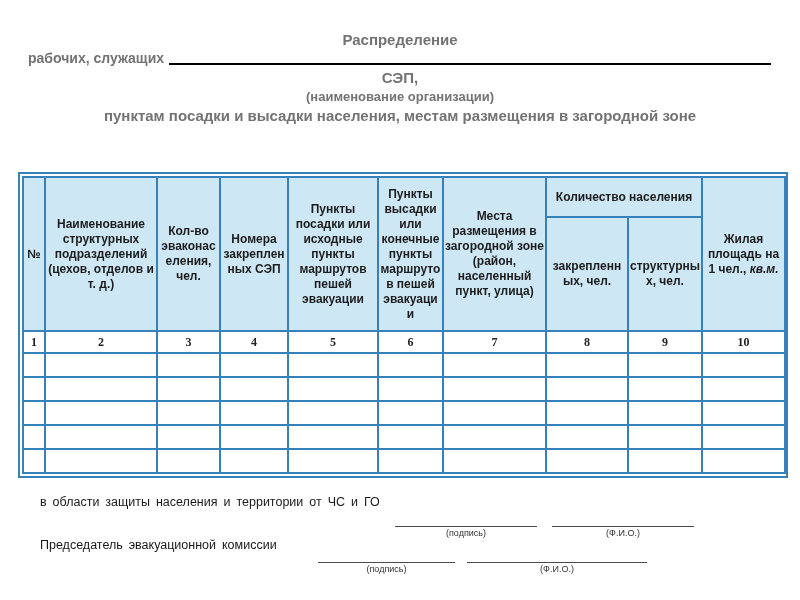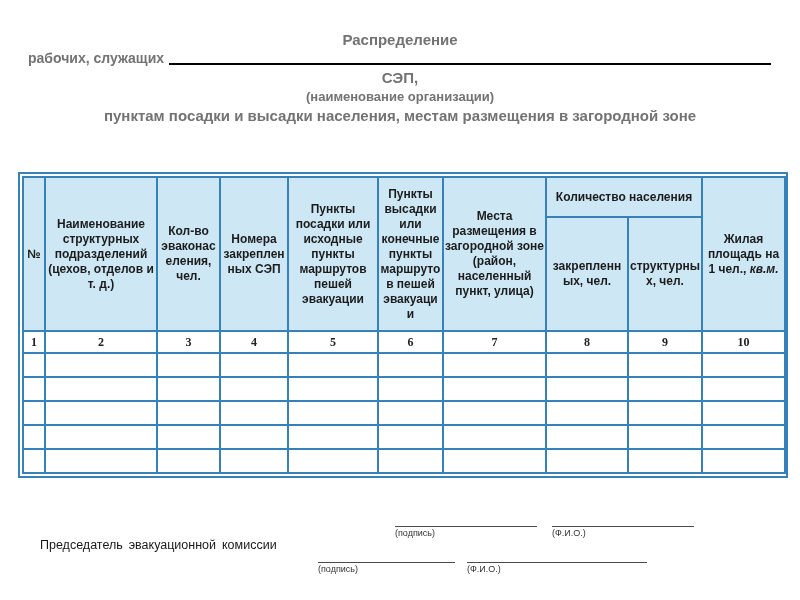--- a/index.html
+++ b/index.html
@@ -45,21 +45,21 @@
     color: #222; text-align: center; vertical-align: middle;
   }
   tbody.empty tr { height: 24px; }
   tbody.empty td { background: #fff; }
   .unit-italic { font-style: italic; }
 
   
   .footer { position: absolute; left: 40px; top: 494px; width: 740px; font-size: 12.5px; color: #191919; }
   .f-text1 div { line-height: 16.5px; word-spacing: 2.5px; }
   .f-text2 { position: absolute; left: 0; top: 44px; word-spacing: 2.5px; }
-  .sig { position: absolute; text-align: left; }
+  .sig { position: absolute; text-align: center; }
   .sig-line { border-top: 1.5px solid #4a4a4a; height: 0; }
   .sig-cap { font-size: 9px; color: #333; padding-top: 1px; }
 </style>
 </head>
 <body>
 
 <div class="slide">
 
   <div class="title-block">
     <div class="t-heading">Распределение</div>
@@ -175,20 +175,21 @@
             <td></td>
             <td></td>
             <td></td>
           </tr>
         </tbody>
     </table>
   </div>
 
   <div class="footer">
     <div class="f-text1">
+      <div>в области защиты населения и территории от ЧС и ГО</div>
     </div>
 
     <div class="sig" style="left:355px; top:32px; width:142px">
       <div class="sig-line"></div>
       <div class="sig-cap">(подпись)</div>
     </div>
     <div class="sig" style="left:512px; top:32px; width:142px">
       <div class="sig-line"></div>
       <div class="sig-cap">(Ф.И.О.)</div>
     </div>

